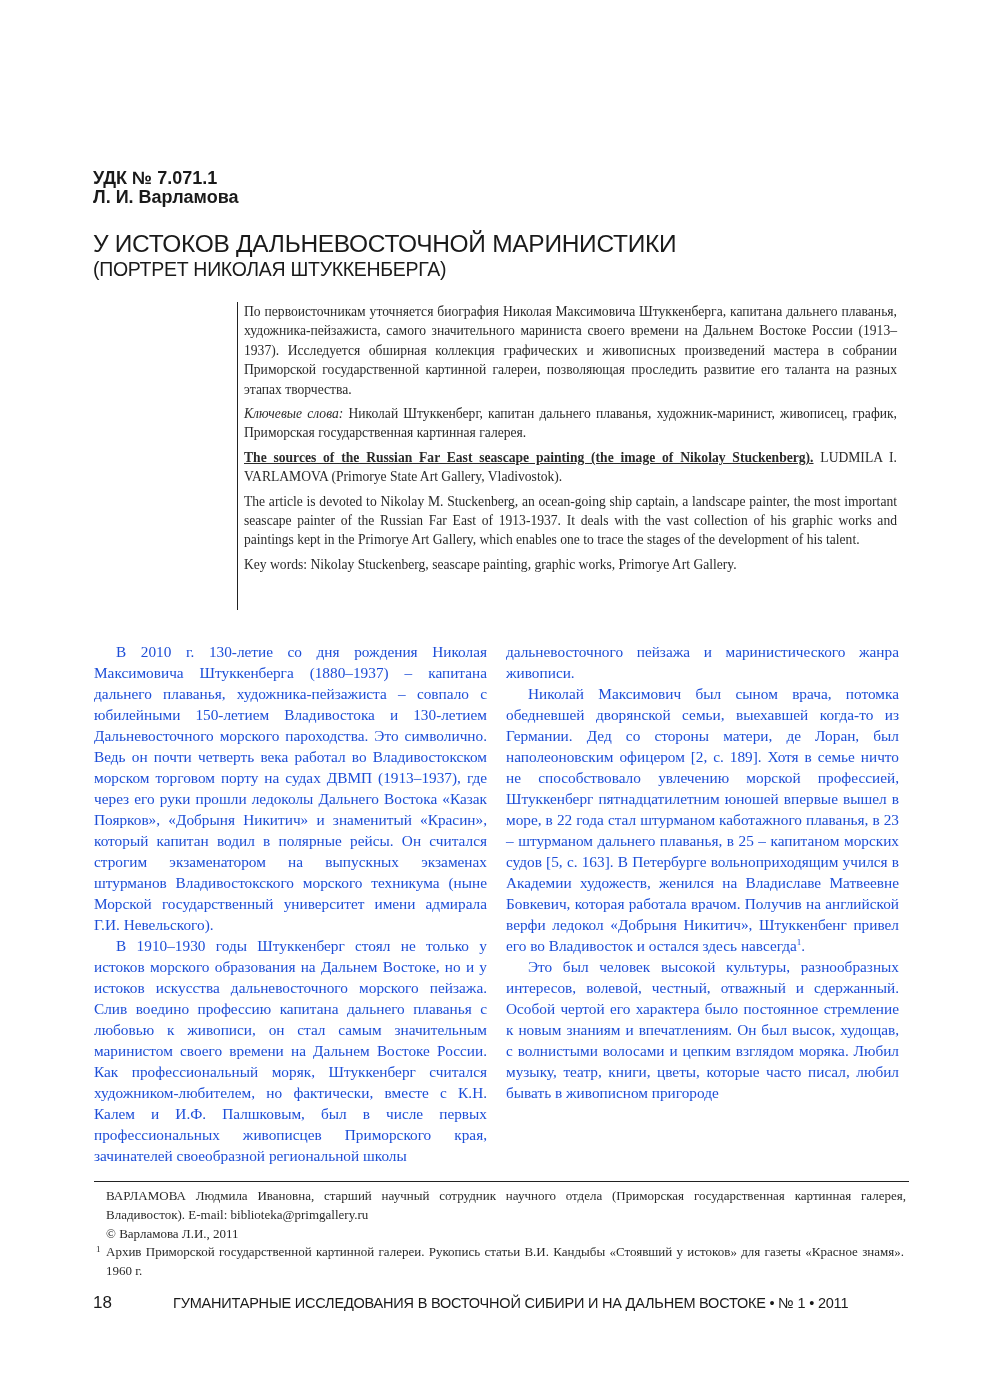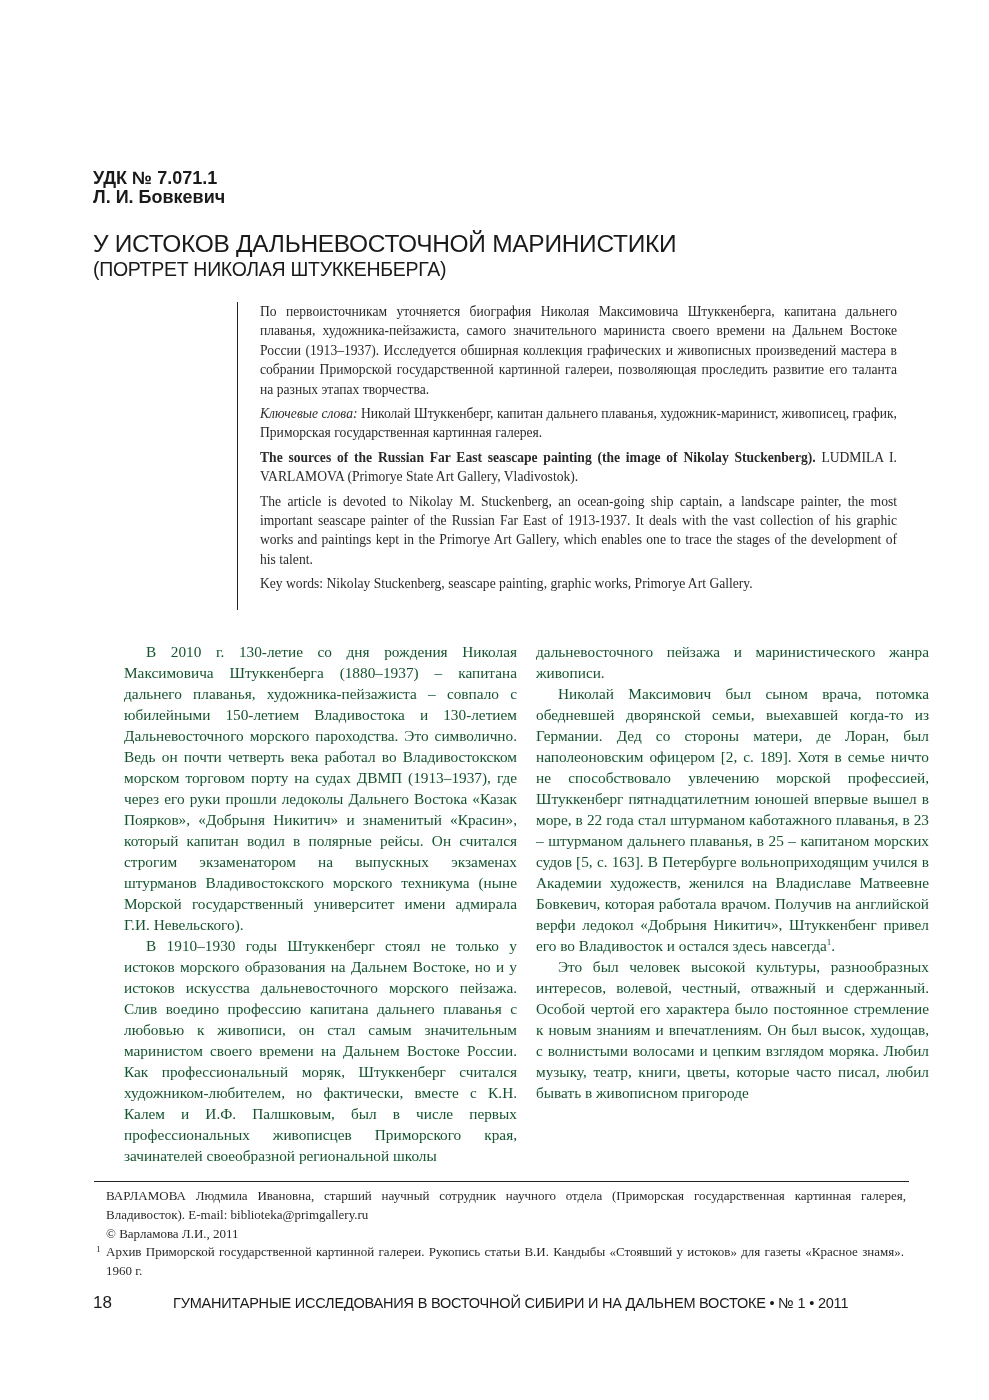--- a/index.html
+++ b/index.html
@@ -4,47 +4,47 @@
 <style>
   html, body { margin: 0; padding: 0; background: #ffffff; }
   body { width: 989px; height: 1400px; position: relative; overflow: hidden; color: #1a1a1a; }
   .sans { font-family: "Liberation Sans", sans-serif; }
 
   #udk { position: absolute; left: 93px; top: 140px; font-size: 18px; font-weight: bold; margin-top: 28px; }
   #author { position: absolute; left: 93px; top: 187px; font-size: 18px; font-weight: bold; }
   #title-main { position: absolute; left: 93px; top: 230px; font-size: 24.5px; letter-spacing: -0.3px; white-space: nowrap; text-align: right; }
   #title-sub { position: absolute; left: 93px; top: 258px; font-size: 19.5px; letter-spacing: -0.3px; white-space: nowrap; }
 
-  #abstract-block { position: absolute; left: 237px; top: 302px; width: 660px; height: 308px; border-left: 1.5px solid #222; padding-left: 22px; box-sizing: border-box; }
+  #abstract-block { position: absolute; left: 237px; top: 302px; width: 660px; height: 308px; border-left: 1.5px solid #222; padding-left: 6px; box-sizing: border-box; }
   #abstract-block .txt { font-family: "Liberation Serif", serif; font-size: 13.6px; line-height: 19.4px; text-align: justify; color: #2a2a2a; }
   #abstract-block p { margin: 0 0 5px 0; }
   #abstract-block .kw-label { font-style: italic; margin-top: 48px; }
-  #abstract-block .en-title { font-weight: bold; }
+  #abstract-block .en-title { font-weight: bold; text-decoration: underline; }
 
-  .col { position: absolute; top: 641px; width: 393px; font-family: "Liberation Serif", serif; font-size: 15.3px; line-height: 21px; text-align: justify; color: #14532d; margin-left: 30px; }
+  .col { position: absolute; top: 641px; width: 393px; font-family: "Liberation Serif", serif; font-size: 15.3px; line-height: 21px; text-align: justify; color: #1d4ed8; }
   #col-left { left: 94px; }
   #col-right { left: 506px; }
   .col p { margin: 0; text-indent: 22px; }
   .col p.noindent { text-indent: 0; }
   sup { font-size: 9px; line-height: 0; }
 
   #rule { position: absolute; left: 94px; top: 1181px; width: 815px; height: 1px; background: #222; }
   #author-info { position: absolute; left: 106px; top: 1186px; width: 800px; font-family: "Liberation Serif", serif; font-size: 13px; line-height: 19px; text-align: justify; color: #2a2a2a; }
   #footnote { position: absolute; left: 96px; top: 1242px; width: 810px; font-family: "Liberation Serif", serif; font-size: 13px; line-height: 19px; color: #2a2a2a; }
   #footnote .mark { display: inline-block; width: 10px; font-size: 9px; vertical-align: top; line-height: 14px; }
   #footnote .body { display: inline-block; width: 798px; vertical-align: top; text-align: justify; }
 
   #page-num { position: absolute; left: 93px; top: 1293px; font-family: "Liberation Sans", sans-serif; font-size: 17px; text-align: center; }
   #journal-line { position: absolute; left: 173px; top: 1295px; font-family: "Liberation Sans", sans-serif; font-size: 14.5px; letter-spacing: -0.2px; white-space: nowrap; }
 </style>
 </head>
 <body>
 
 <div id="udk" class="sans">УДК № 7.071.1</div>
-<div id="author" class="sans">Л. И. Бовкевич</div>
+<div id="author" class="sans">Л. И. Варламова</div>
 <div id="title-main" class="sans">У ИСТОКОВ ДАЛЬНЕВОСТОЧНОЙ МАРИНИСТИКИ</div>
 <div id="title-sub" class="sans">(ПОРТРЕТ НИКОЛАЯ ШТУККЕНБЕРГА)</div>
 
 <div id="abstract-block">
   <div class="txt">
     <p>По первоисточникам уточняется биография Николая Максимовича Штуккенберга, капитана дальнего плаванья, художника-пейзажиста, самого значительного мариниста своего времени на Дальнем Востоке России (1913–1937). Исследуется обширная коллекция графических и живописных произведений мастера в собрании Приморской государственной картинной галереи, позволяющая проследить развитие его таланта на разных этапах творчества.</p>
     <p><span class="kw-label">Ключевые слова:</span><span> Николай Штуккенберг, капитан дальнего плаванья, художник-маринист, живописец, график, Приморская государственная картинная галерея.</span></p>
     <p><span class="en-title">The sources of the Russian Far East seascape painting (the image of Nikolay Stuckenberg).</span><span> LUDMILA I. VARLAMOVA (Primorye State Art Gallery, Vladivostok).</span></p>
     <p>The article is devoted to Nikolay M. Stuckenberg, an ocean-going ship captain, a landscape painter, the most important seascape painter of the Russian Far East of 1913-1937. It deals with the vast collection of his graphic works and paintings kept in the Primorye Art Gallery, which enables one to trace the stages of the development of his talent.</p>
     <p>Key words: Nikolay Stuckenberg, seascape painting, graphic works, Primorye Art Gallery.</p>

